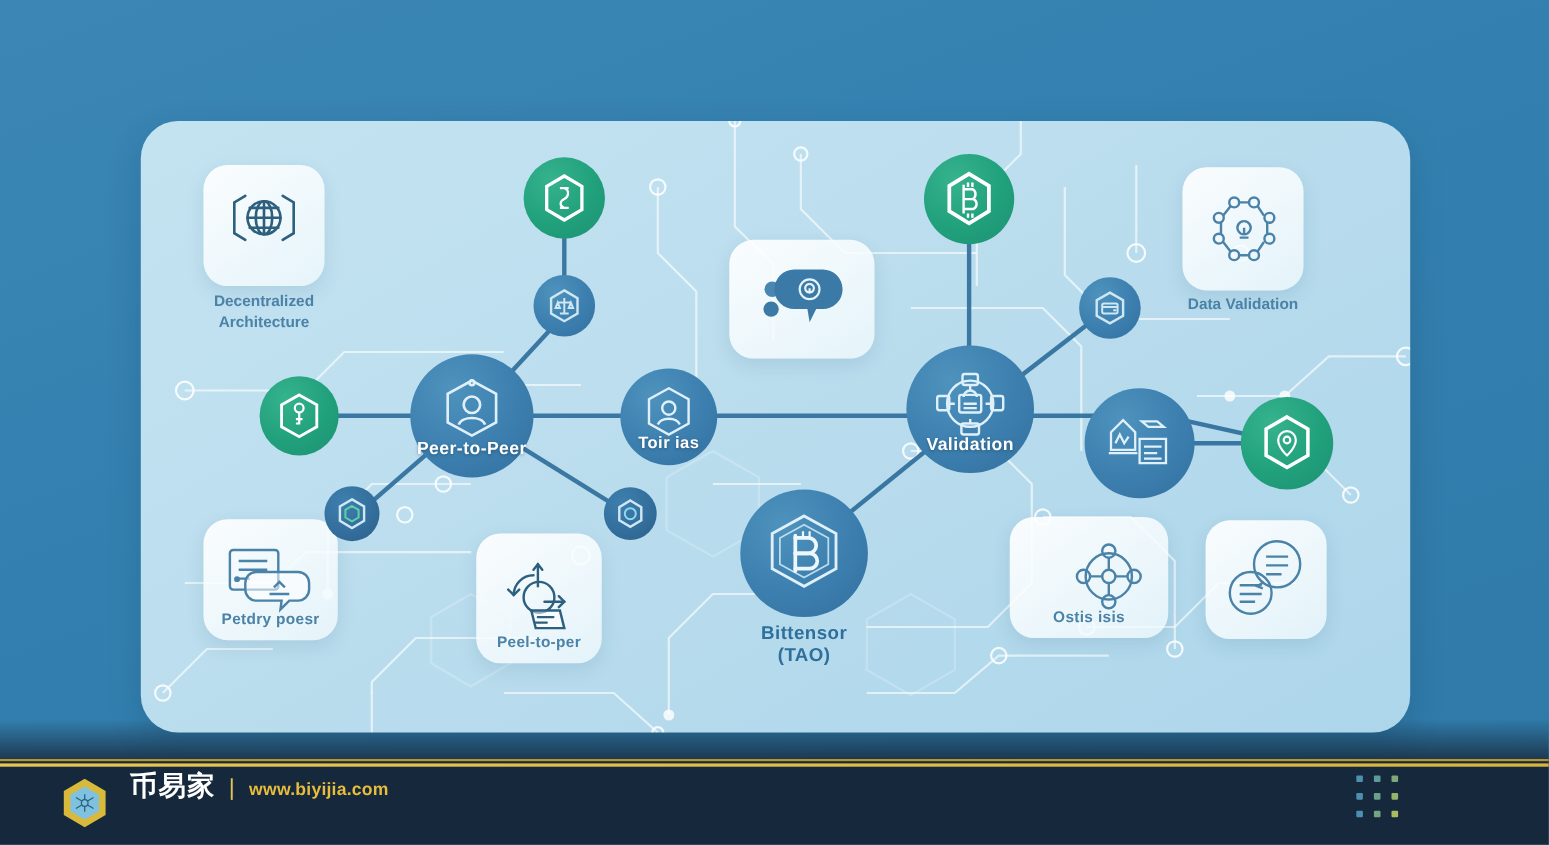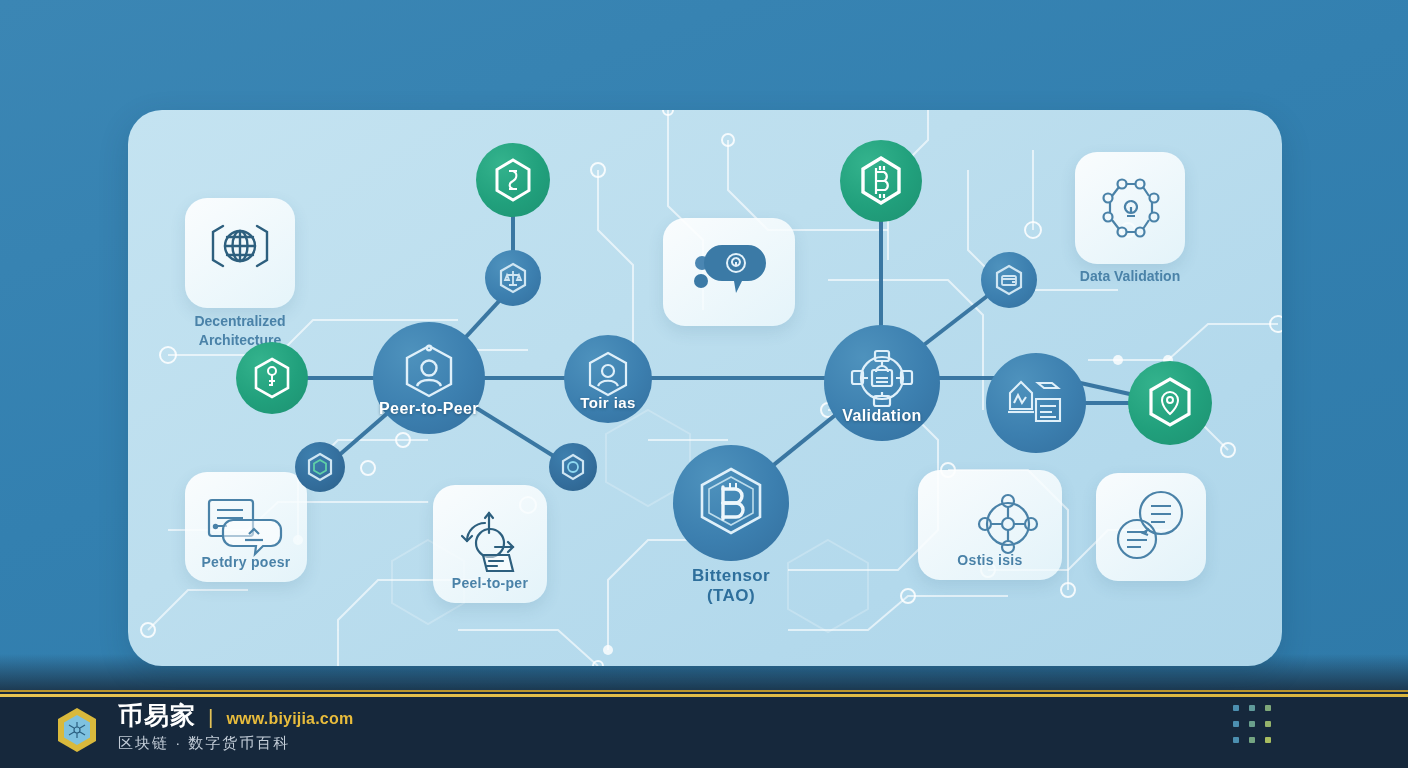--- a/index.html
+++ b/index.html
@@ -187,21 +187,21 @@
         <line x1="300" y1="268" x2="194" y2="360"></line>
         <line x1="385" y1="176" x2="385" y2="70"></line>
         <line x1="300" y1="268" x2="448" y2="360"></line>
         <line x1="753" y1="70" x2="753" y2="268"></line>
         <line x1="753" y1="268" x2="600" y2="392"></line>
         <line x1="753" y1="268" x2="880" y2="170"></line>
         <line x1="930" y1="293" x2="1042" y2="293"></line>
       </g>
     </svg>
 
-    <div class="card" style="left:57px;top:40px;width:110px;height:110px;margin-top:48px;">
+    <div class="card" style="left:57px;top:40px;width:110px;height:110px;">
       <svg width="70" height="70" viewBox="0 0 70 70">
         <g fill="none" stroke="#2d5f7e" stroke-width="2.4" stroke-linecap="round">
           <path d="M18 8 L8 14 V42 L18 48"></path>
           <path d="M52 8 L62 14 V42 L52 48"></path>
           <circle cx="35" cy="28" r="15"></circle>
           <path d="M20 28 H50"></path>
             <path d="M35 13 V43"></path>
           <ellipse cx="35" cy="28" rx="7.5" ry="15"></ellipse>
           <path d="M22 19 H48"></path>
             <path d="M22 37 H48"></path>
@@ -385,21 +385,21 @@
       <svg width="58" height="58" viewBox="0 0 58 58" style="margin-bottom:6px">
         <polygon points="29,6 47,16 47,38 29,48 11,38 11,16" fill="none" stroke="#dff0fa" stroke-width="2.2"></polygon>
         <g fill="none" stroke="#dff0fa" stroke-width="2.2">
           <circle cx="29" cy="24" r="6"></circle>
           <path d="M19 39 c3 -7 17 -7 20 0"></path>
         </g>
       </svg>
       <div class="node-label label-inside" style="font-size:15px">Toir ias</div>
     </div>
 
-    <div class="node node-blue" style="left:696px;top:215px;width:116px;height:116px;">
+    <div class="node node-blue" style="left:696px;top:204px;width:116px;height:116px;">
       <span class="halo"></span>
       <svg width="74" height="74" viewBox="0 0 74 74" style="margin-bottom:8px">
         <g fill="none" stroke="#dff0fa" stroke-width="2.2">
           <circle cx="37" cy="36" r="21"></circle>
           <rect x="30" y="9" width="14" height="10" rx="2"></rect>
           <rect x="7" y="29" width="11" height="13" rx="2"></rect>
           <rect x="56" y="29" width="11" height="13" rx="2"></rect>
           <rect x="29" y="54" width="16" height="10" rx="2"></rect>
           <path d="M37 19 v5 M18 36 h5 M51 36 h5 M37 50 v4"></path>
           <rect x="27" y="28" width="20" height="16" rx="2"></rect>
@@ -470,21 +470,20 @@
       <path d="M22 21 v-5 M22 27 v5 M19 22 l-5 -3 M25 22 l5 -3 M19 26 l-5 3 M25 26 l5 3"></path>
     </g>
   </svg>
 
   <div class="fx-brand">
     <div class="fx-title">
       <span>币易家</span>
       <span class="fx-sep">|</span>
       <span class="fx-url">www.biyijia.com</span>
     </div>
-    <div class="fx-sub">区块链 · 数字货币百科</div>
   </div>
 
   <div class="dots">
     <i style="background: rgb(76, 143, 176);"></i>
       <i style="background: rgb(95, 154, 154);"></i>
       <i style="background: rgb(127, 168, 121);"></i>
     <i style="background: rgb(76, 143, 176);"></i>
       <i style="background: rgb(106, 160, 140);"></i>
       <i style="background: rgb(149, 179, 107);"></i>
     <i style="background: rgb(76, 143, 176);"></i>

